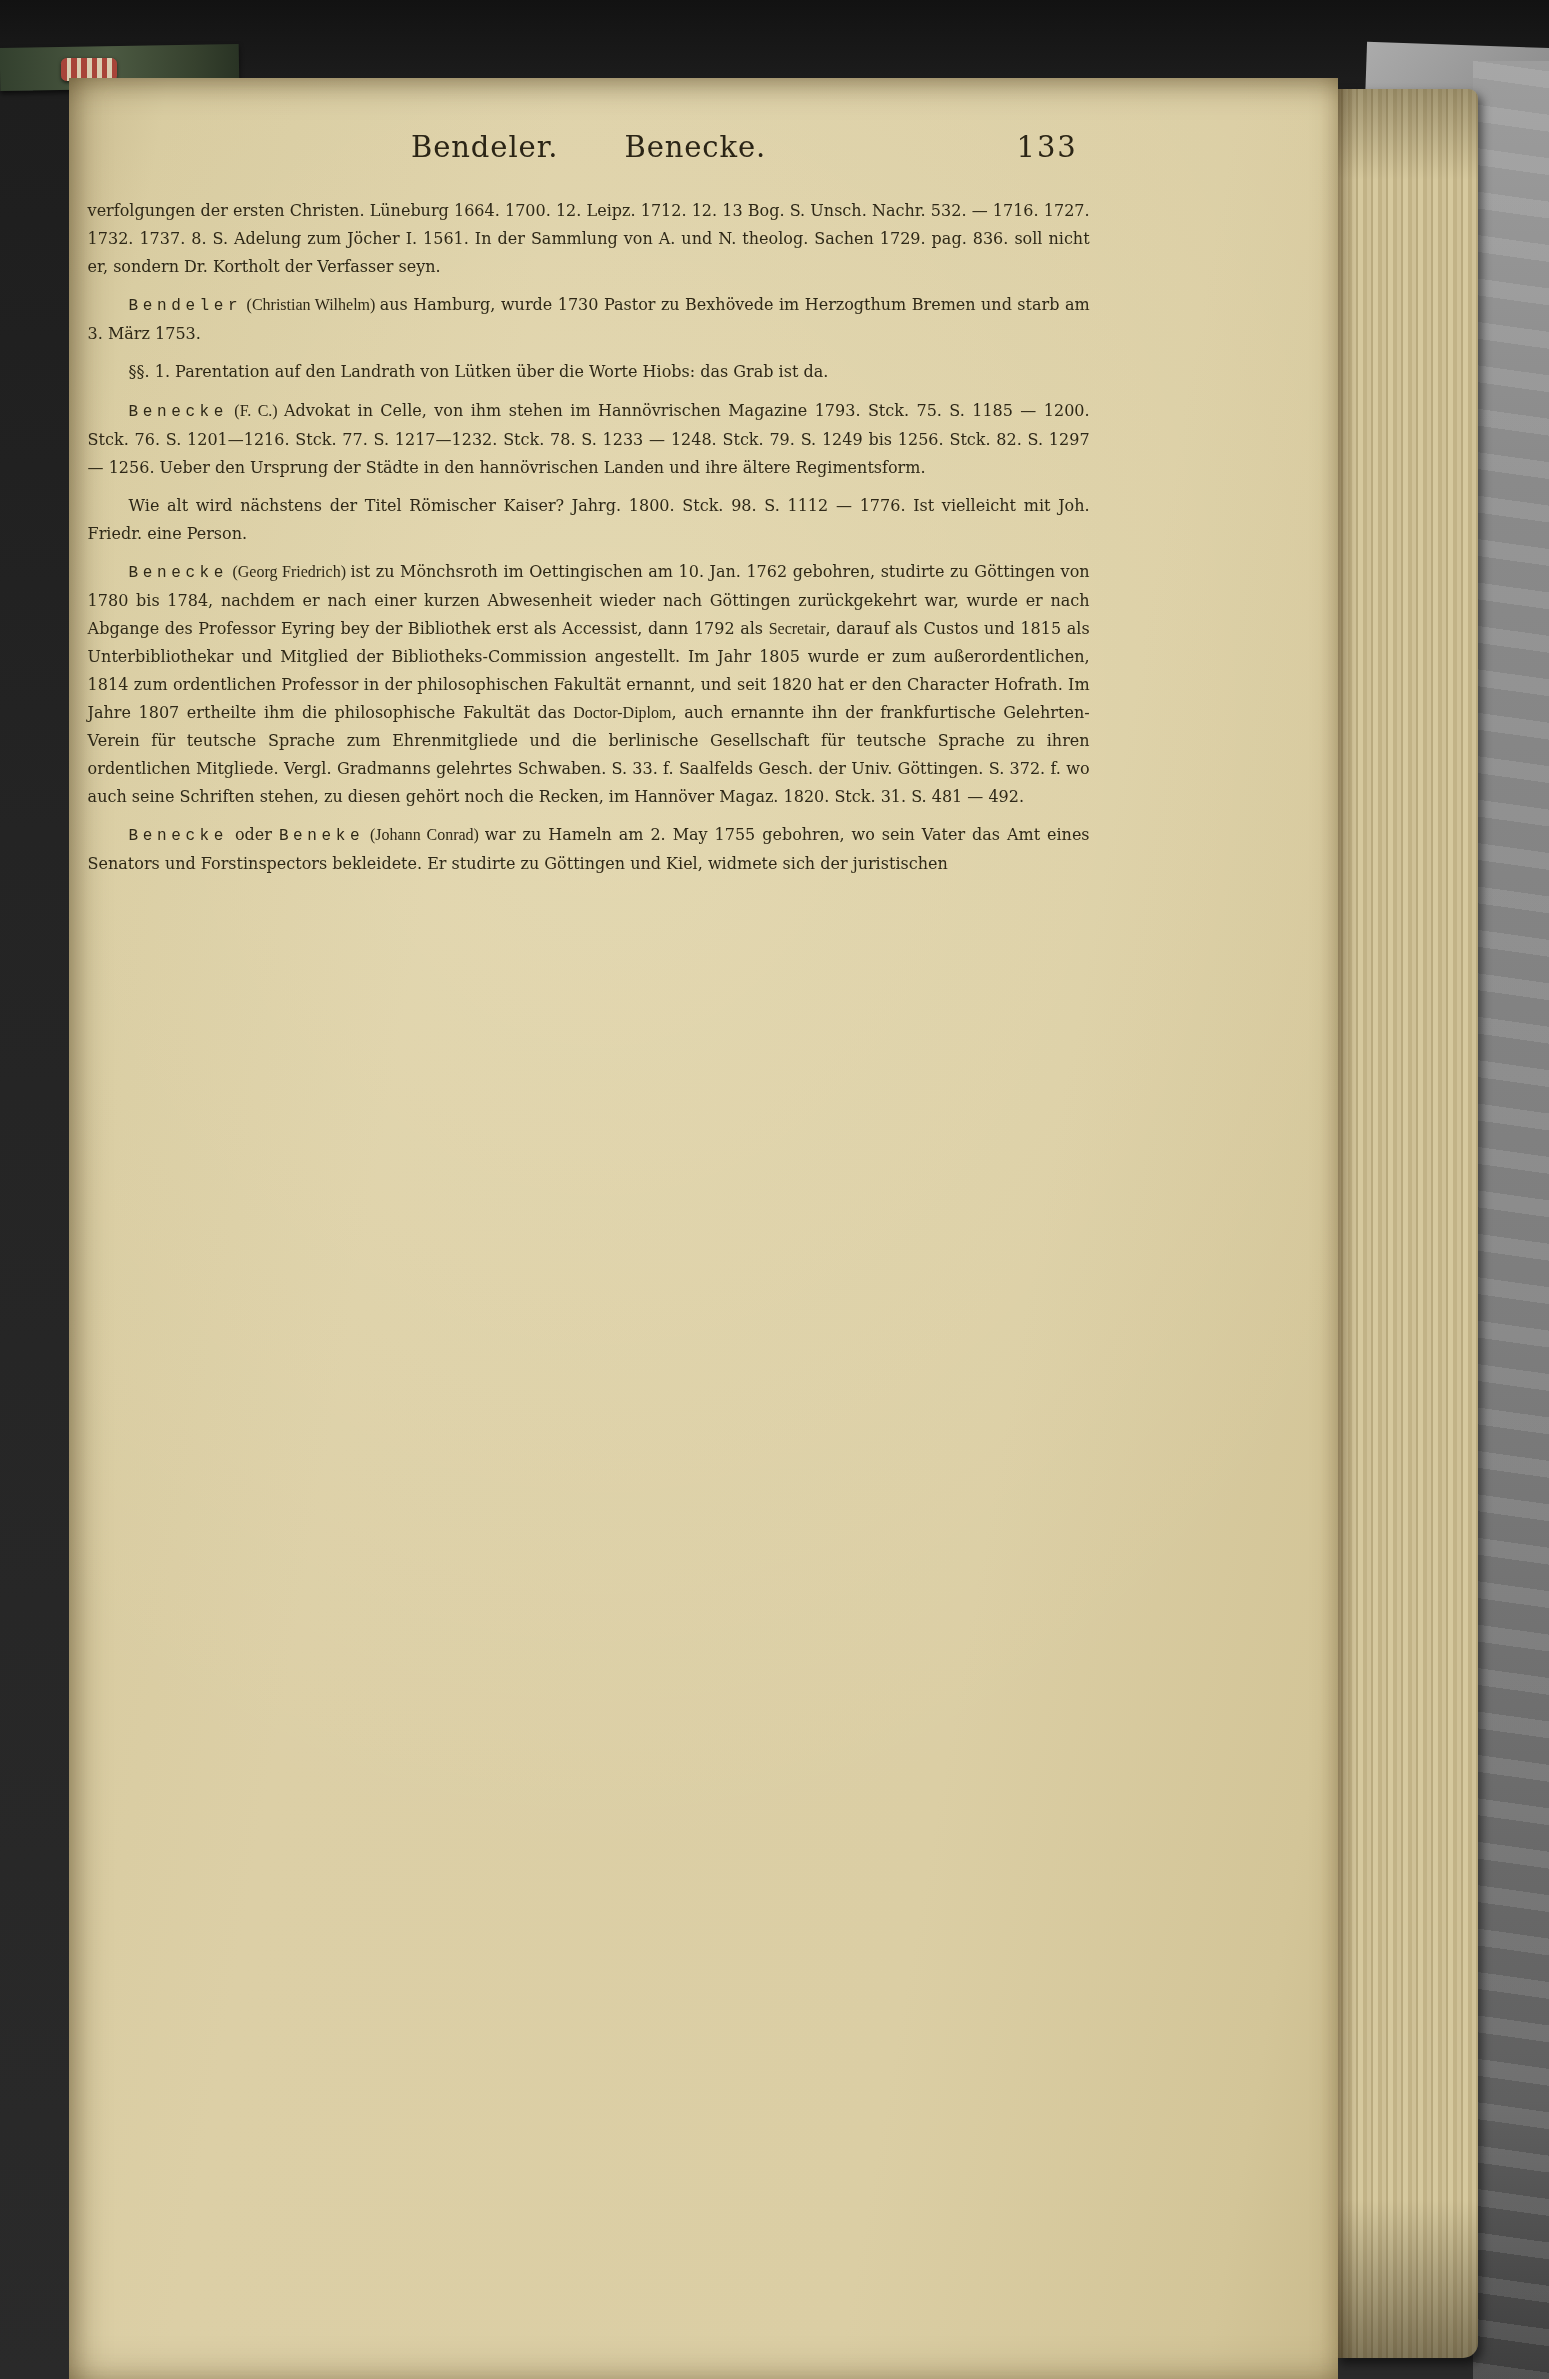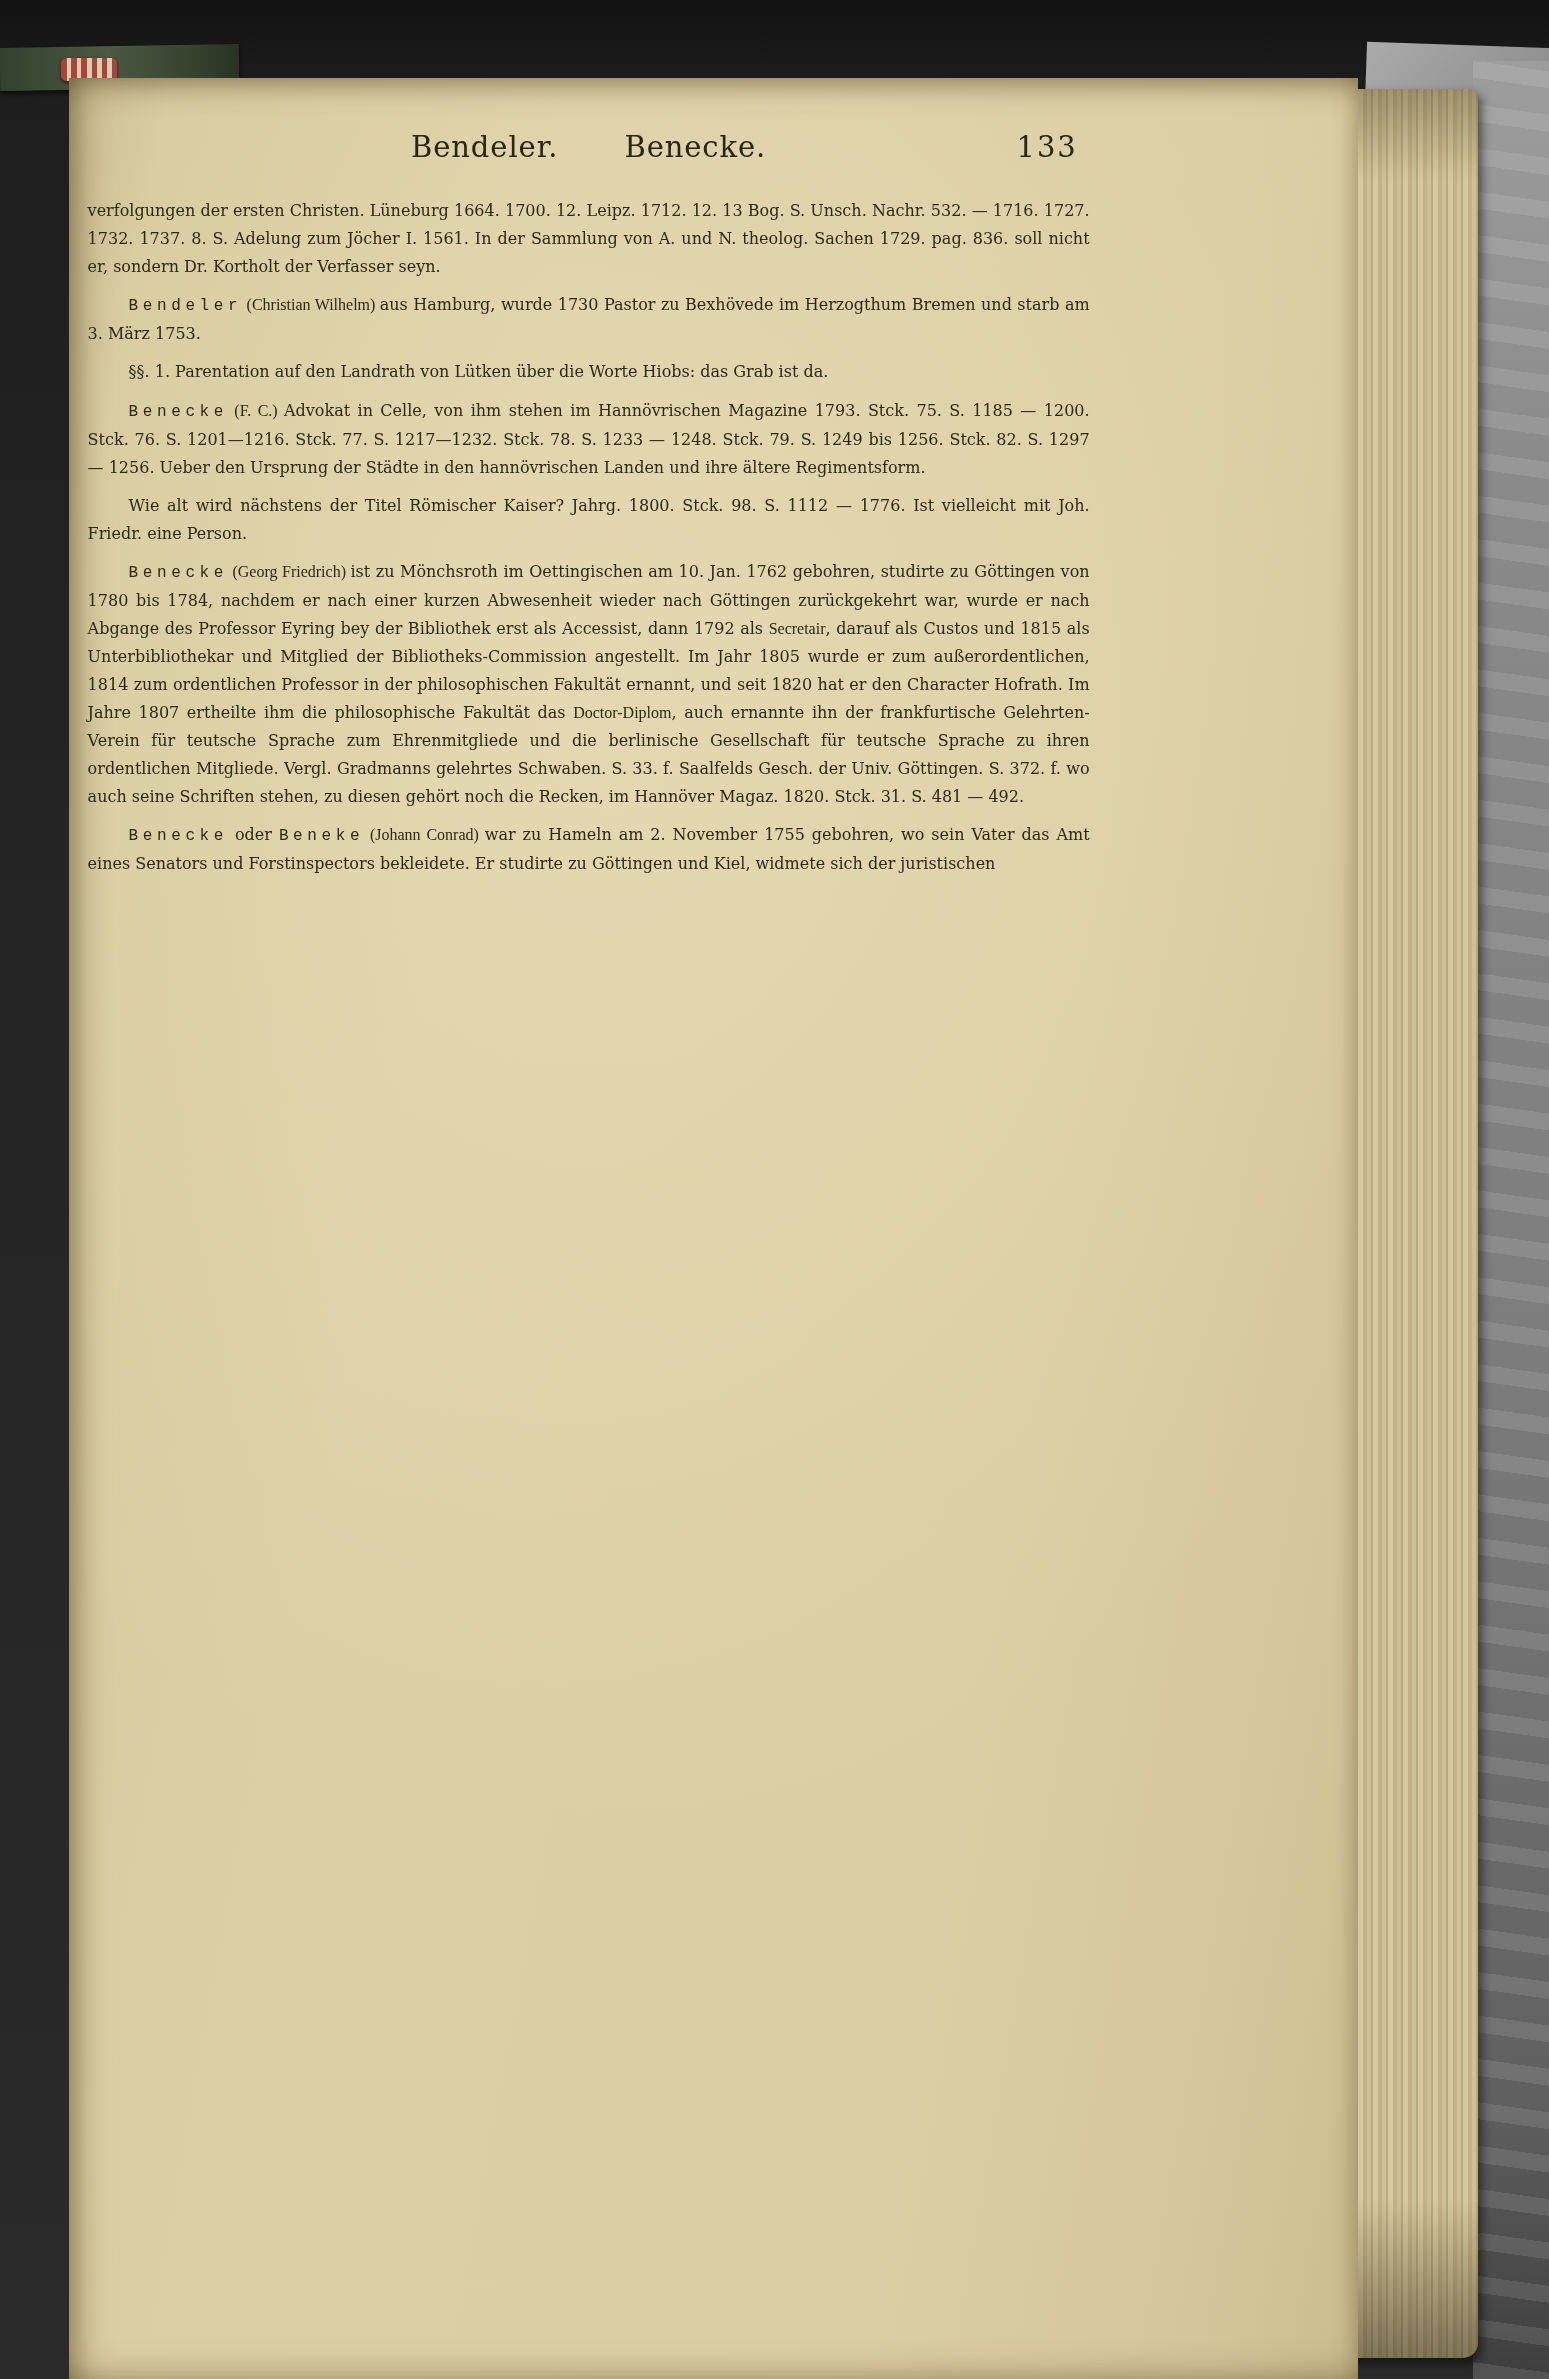--- a/index.html
+++ b/index.html
@@ -48,21 +48,20 @@
   .paper{
     position:absolute;left:69px;top:78px;width:1269px;height:2301px;
     background:
       radial-gradient(115% 80% at 42% 28%, rgba(255,250,220,.22), rgba(0,0,0,0) 62%),
       linear-gradient(100deg,#c8b98d 0%,#d6c99d 6%,#dccfa6 30%,#dbcea4 70%,#d3c598 92%,#cabb8d 100%);
     box-shadow:
       inset 24px 0 33px -18.6px rgba(70,52,22,.55),
       inset 0 26px 30px -20.4px rgba(80,62,30,.5),
       inset -16.7px 0 24px -15px rgba(110,90,50,.45),
       inset 0 -28px 37px -26px rgba(90,70,35,.35);
-    padding-left: 20px;
   }
   .text-area{position:absolute;left:18.6px;top:52px;width:1002px;color:#2e2817;}
   .running-head{
     position:relative;text-align:center;
     font-size:29px;letter-spacing:0.9px;color:#2b2516;
     margin:0 0 33px 0;
   }
   .running-head .hw{margin:0 28px;}
   .pagenum{position:absolute;right:12px;top:0;letter-spacing:1.9px;}
   .text-block{font-size:16px;line-height:28px;text-align:justify;}
@@ -91,20 +90,20 @@
         <span class="pagenum">133</span>
       </header>
 
       <div class="text-block">
           <p class="para"><span>verfolgungen der ersten Christen. Lüneburg 1664. 1700. 12. Leipz. 1712. 12. 13 Bog. S. Unsch. Nachr. 532. — 1716. 1727. 1732. 1737. 8. S. Adelung zum Jöcher I. 1561. In der Sammlung von A. und N. theolog. Sachen 1729. pag. 836. soll nicht er, sondern Dr. Kortholt der Verfasser seyn.</span></p>
           <p class="para indent"><span class="spaced">Bendeler</span><span class="roman"> (Christian Wilhelm) </span><span>aus Hamburg, wurde 1730 Pastor zu Bexhövede im Herzogthum Bremen und starb am 3. März 1753.</span></p>
           <p class="para indent"><span>§§. 1. Parentation auf den Landrath von Lütken über die Worte Hiobs: das Grab ist da.</span></p>
           <p class="para indent"><span class="spaced">Benecke</span><span class="roman"> (F. C.) </span><span>Advokat in Celle, von ihm stehen im Hannövrischen Magazine 1793. Stck. 75. S. 1185 — 1200. Stck. 76. S. 1201—1216. Stck. 77. S. 1217—1232. Stck. 78. S. 1233 — 1248. Stck. 79. S. 1249 bis 1256. Stck. 82. S. 1297 — 1256. Ueber den Ursprung der Städte in den hannövrischen Landen und ihre ältere Regimentsform.</span></p>
           <p class="para indent"><span>Wie alt wird nächstens der Titel Römischer Kaiser? Jahrg. 1800. Stck. 98. S. 1112 — 1776. Ist vielleicht mit Joh. Friedr. eine Person.</span></p>
           <p class="para indent"><span class="spaced">Benecke</span><span class="roman"> (Georg Friedrich) </span><span>ist zu Mönchsroth im Oettingischen am 10. Jan. 1762 gebohren, studirte zu Göttingen von 1780 bis 1784, nachdem er nach einer kurzen Abwesenheit wieder nach Göttingen zurückgekehrt war, wurde er nach Abgange des Professor Eyring bey der Bibliothek erst als Accessist, dann 1792 als </span><span class="roman">Secretair</span><span>, darauf als Custos und 1815 als Unterbibliothekar und Mitglied der Bibliotheks-Commission angestellt. Im Jahr 1805 wurde er zum außerordentlichen, 1814 zum ordentlichen Professor in der philosophischen Fakultät ernannt, und seit 1820 hat er den Character Hofrath. Im Jahre 1807 ertheilte ihm die philosophische Fakultät das </span><span class="roman">Doctor-Diplom</span><span>, auch ernannte ihn der frankfurtische Gelehrten-Verein für teutsche Sprache zum Ehrenmitgliede und die berlinische Gesellschaft für teutsche Sprache zu ihren ordentlichen Mitgliede. Vergl. Gradmanns gelehrtes Schwaben. S. 33. f. Saalfelds Gesch. der Univ. Göttingen. S. 372. f. wo auch seine Schriften stehen, zu diesen gehört noch die Recken, im Hannöver Magaz. 1820. Stck. 31. S. 481 — 492.</span></p>
-          <p class="para indent"><span class="spaced">Benecke</span><span> oder </span><span class="spaced">Beneke</span><span class="roman"> (Johann Conrad) </span><span>war zu Hameln am 2. November 1755 gebohren, wo sein Vater das Amt eines Senators und Forstinspectors bekleidete. Er studirte zu Göttingen und Kiel, widmete sich der juristischen</span></p>
+          <p class="para indent"><span class="spaced">Benecke</span><span> oder </span><span class="spaced">Beneke</span><span class="roman"> (Johann Conrad) </span><span>war zu Hameln am 2. May 1755 gebohren, wo sein Vater das Amt eines Senators und Forstinspectors bekleidete. Er studirte zu Göttingen und Kiel, widmete sich der juristischen</span></p>
         </div>
 
     </div>
   </div>
 
 </div>
 
 
 </body></html>

